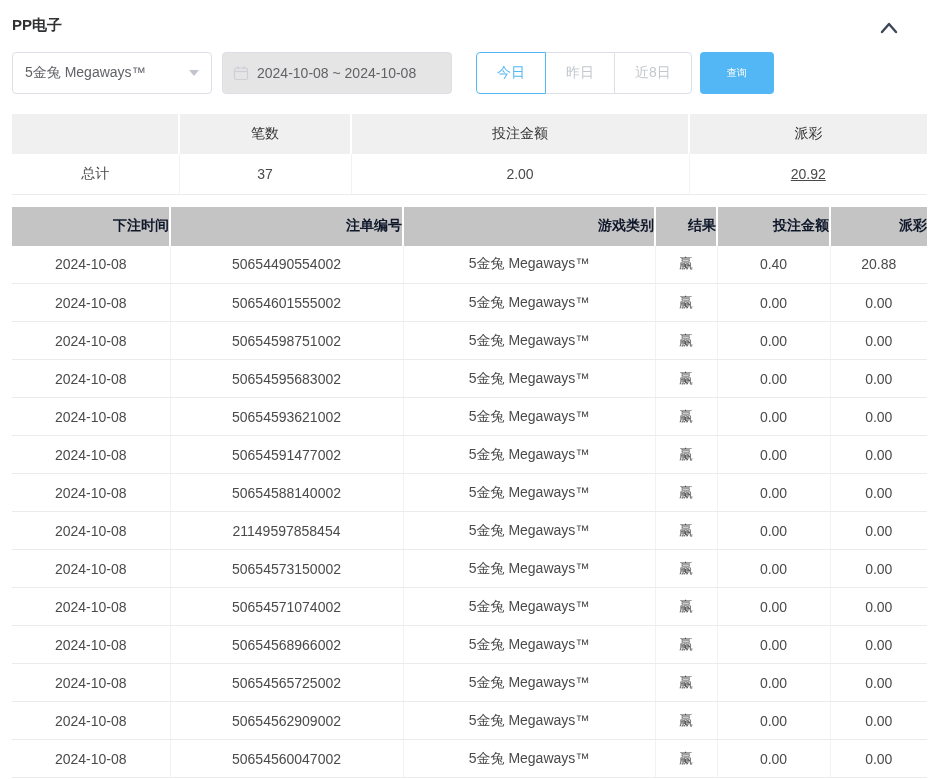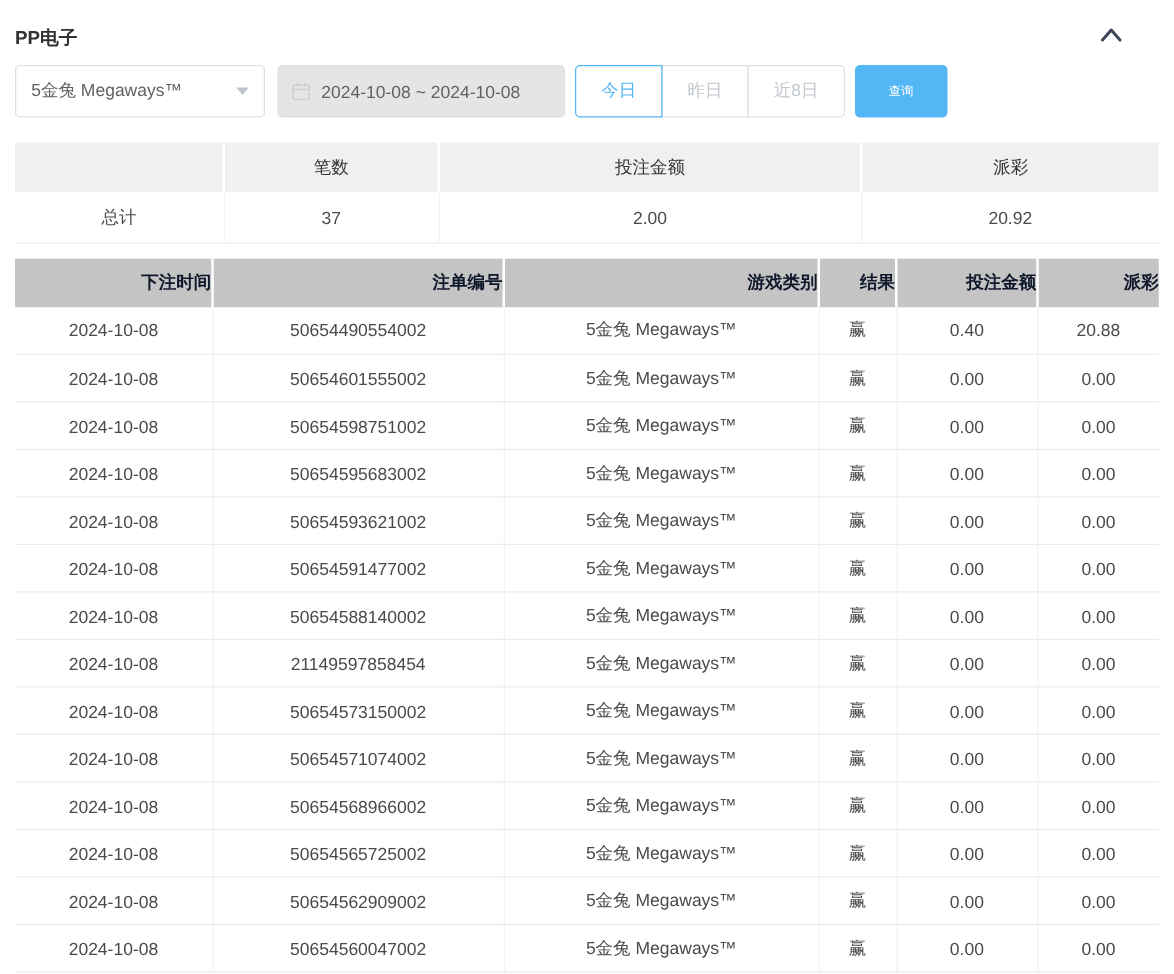--- a/index.html
+++ b/index.html
@@ -10,44 +10,44 @@
     --border-input:#dcdfe6;
     --text-main:#4a4a4a;
     --text-muted:#c3c8ce;
   }
   *{box-sizing:border-box;margin:0;padding:0;}
   html,body{width:939px;height:779px;overflow:hidden;background:#fff;}
   body{font-family:"Liberation Sans","DejaVu Sans",sans-serif;color:var(--text-main);}
   .panel{padding:0 12px;}
 
   
-  .panel-header{display:flex;align-items:flex-end;justify-content:space-between;padding-top:16px;height:40px;}
+  .panel-header{display:flex;align-items:flex-start;justify-content:space-between;padding-top:16px;height:40px;}
   .page-title{font-size:15px;font-weight:bold;color:#303133;}
   .collapse-btn{width:24px;height:24px;display:flex;align-items:center;justify-content:center;cursor:pointer;background:none;border:none;margin-right:26px;}
 
   
   .filters{display:flex;align-items:center;margin-top:12px;height:42px;}
   .select-box{width:200px;height:42px;border:1px solid var(--border-input);border-radius:4px;display:flex;align-items:center;justify-content:space-between;padding:0 12px;font-size:14px;color:#606266;cursor:pointer;background:#fff;}
   .caret-down{width:0;height:0;border-left:5px solid transparent;border-right:5px solid transparent;border-top:6px solid #c0c4cc;}
   .date-box{width:230px;height:42px;border:1px solid var(--border-input);border-radius:4px;display:flex;align-items:center;padding:0 10px;font-size:14px;color:#606266;margin-left:10px;cursor:pointer;background:#e5e5e5;}
   .date-box .cal{display:flex;margin-right:8px;}
   .btn-group{display:flex;margin-left:8px;}
   .range-btn{height:42px;padding:0 20px;background:#fff;border:1px solid var(--border-input);font-size:14px;color:var(--text-muted);cursor:pointer;margin-left:-1px;font-family:inherit;}
-  .range-btn:first-child{border-radius:4px 0 0 4px;margin-left:0;}
+  .range-btn:first-child{border-radius:4px 0 0 4px;margin-left:16px;}
   .range-btn:last-child{border-radius:0 4px 4px 0;}
   .range-btn.active{border:1px solid var(--accent);color:var(--accent);position:relative;z-index:1;border-radius:4px 0 0 4px;}
   .search-btn{height:42px;width:74px;margin-left:8px;background:var(--accent);border:none;border-radius:4px;color:#fff;font-size:10px;cursor:pointer;font-family:inherit;}
 
   
   table{border-collapse:collapse;table-layout:fixed;width:915px;font-size:14px;}
   .summary-table{margin-top:20px;}
   .summary-table th{background:var(--summary-head-bg);height:40px;font-weight:normal;color:#333;border-right:2px solid #fff;text-align:center;}
   .summary-table th:last-child{border-right:none;}
   .summary-table td{height:40px;text-align:center;color:var(--text-main);border-right:1px solid #f2f2f2;border-bottom:1px solid var(--border-light);background:#fff;}
-  .summary-table td:last-child{border-right:none;}
+  .summary-table td:last-child{border-right:none;text-decoration:underline;}
 
   .detail-table{margin-top:12px;}
   .detail-table th{background:var(--detail-head-bg);height:39px;color:#0f172a;font-weight:bold;border-right:2px solid #fff;text-align:right;}
   .detail-table th:last-child{border-right:none;}
   .detail-table td{height:38px;text-align:center;color:var(--text-main);border-right:1px solid #f2f2f2;border-bottom:1px solid var(--border-light);background:#fff;}
   .detail-table td:last-child{border-right:none;text-align:center;}
 </style>
 </head>
 <body>
 

